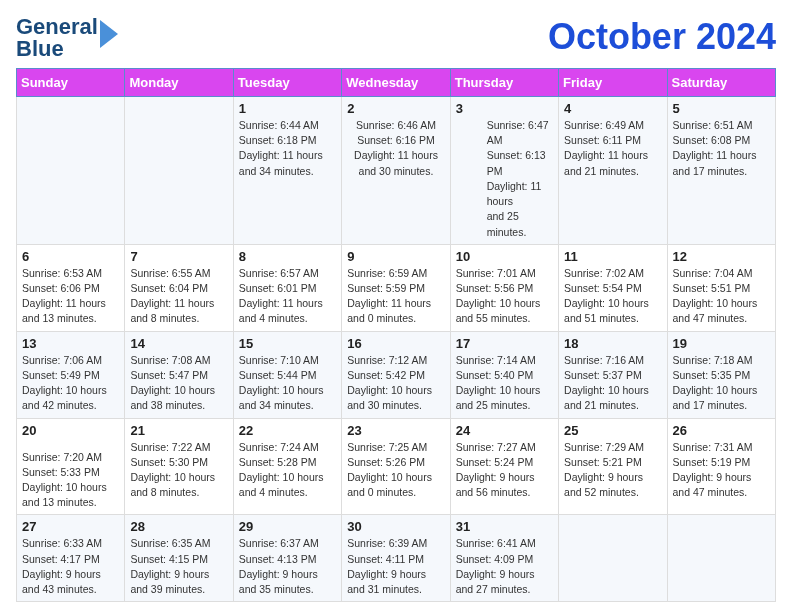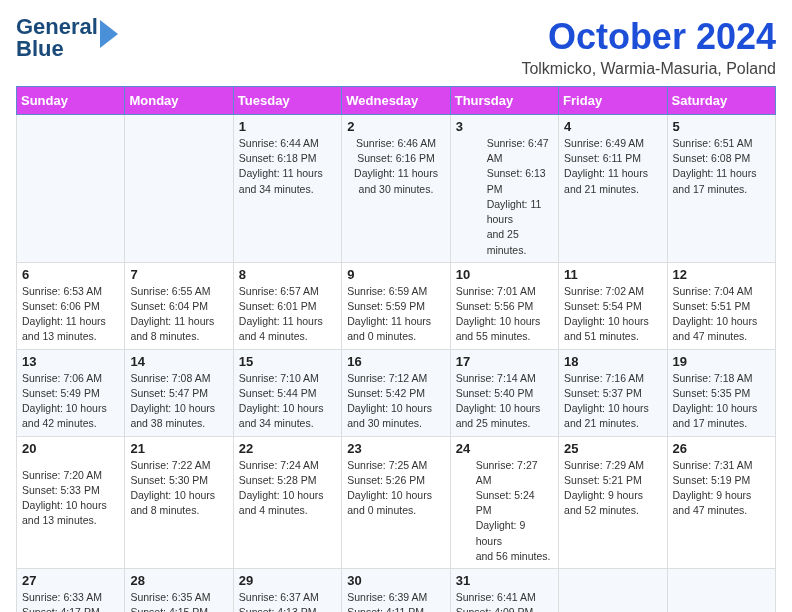--- a/index.html
+++ b/index.html
@@ -102,21 +102,20 @@
         <span>General</span>
       </div>
       <div class="logo-text">
         <span>Blue</span>
       </div>
     </div>
     <div class="logo-arrow"></div>
   </div>
   <div class="title-block">
     <div class="month-title">October 2024</div>
-    <div class="location-title">Tolkmicko, Warmia-Masuria, Poland</div>
   </div>
 </div>
 
 <table>
   <thead>
     <tr>
     <th>Sunday</th>
         <th>Monday</th>
         <th>Tuesday</th>
         <th>Wednesday</th>
@@ -291,21 +290,21 @@
         </td>
         <td>
           <span class="day-num">23</span>
           <div class="day-info" style="white-space: pre-line;">Sunrise: 7:25 AM
 Sunset: 5:26 PM
 Daylight: 10 hours
 and 0 minutes.</div>
         </td>
         <td>
           <span class="day-num">24</span>
-          <div class="day-info" style="white-space: pre-line; margin-left: 20px;">Sunrise: 7:27 AM
+          <div class="day-info" style="white-space: pre-line;">Sunrise: 7:27 AM
 Sunset: 5:24 PM
 Daylight: 9 hours
 and 56 minutes.</div>
         </td>
         <td>
           <span class="day-num">25</span>
           <div class="day-info" style="white-space: pre-line;">Sunrise: 7:29 AM
 Sunset: 5:21 PM
 Daylight: 9 hours
 and 52 minutes.</div>

